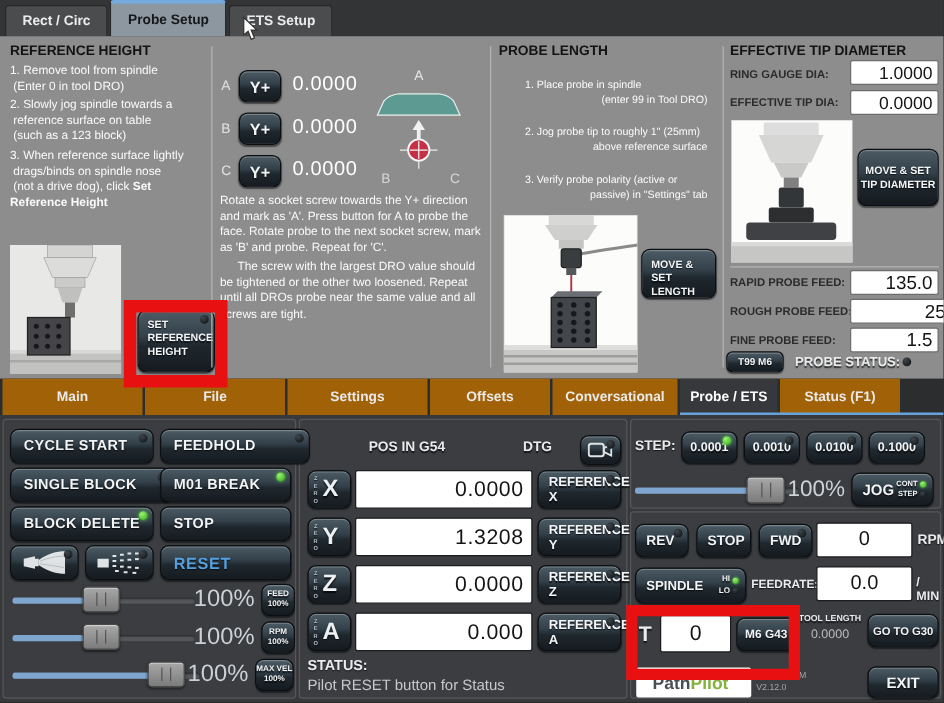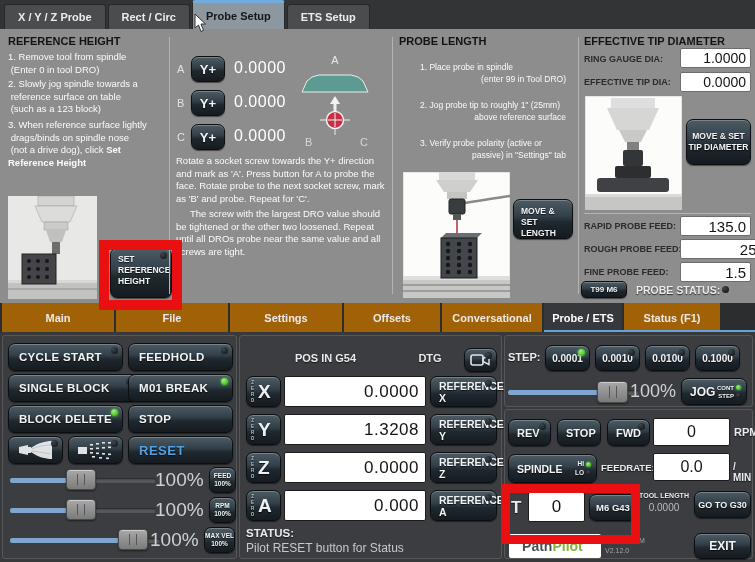--- a/index.html
+++ b/index.html
@@ -63,21 +63,20 @@
   .zero-vert { writing-mode:vertical-rl; text-orientation:upright; font-size:4.5px; letter-spacing:1px;
                color:#bcc5cb; margin-left:3px; font-weight:bold; }
   .axis-letter { font-size:19px; font-weight:bold; color:#eef1f3; margin-left:3px; }
 </style>
 </head>
 <body>
 
 <div class="screen">
 
   <div class="ttabbar abs" style="left:0;top:0;width:755px;height:29px">
-    <div class="ttab">X / Y / Z Probe</div>
     <div class="ttab">Rect / Circ</div>
     <div class="ttab active">Probe Setup</div>
     <div class="ttab">ETS Setup</div>
   </div>
 
   <div class="abs probe-panel" style="left:0;top:29px;width:755px;height:274px">
 
     <div class="hdr-dark" style="left:8px;top:6px">REFERENCE HEIGHT</div>
     <div class="instr pre" style="left:8px;top:22px">1. Remove tool from spindle
  (Enter 0 in tool DRO)</div>
@@ -255,21 +254,21 @@
 
   <div class="panel" style="left:2px;top:335px;width:235px;height:224px"></div>
   <div class="panel" style="left:239px;top:335px;width:263px;height:224px"></div>
   <div class="panel" style="left:504px;top:335px;width:249px;height:72px"></div>
   <div class="panel" style="left:504px;top:409px;width:249px;height:150px"></div>
 
   <div class="slate" style="left:8px;top:343px;width:115px;height:28px;font-size:11.5px;padding-left:10px;letter-spacing:.3px">
       <span>CYCLE START</span>
       <span class="led"></span>
     </div>
-  <div class="slate" style="left:128px;top:343px;width:105px;height:28px;font-size:11.5px;padding-left:10px;letter-spacing:.3px">
+  <div class="slate" style="left:128px;top:343px;width:120px;height:28px;font-size:11.5px;padding-left:10px;letter-spacing:.3px">
       <span>FEEDHOLD</span>
       <span class="led"></span>
     </div>
   <div class="slate" style="left:8px;top:374px;width:130px;height:28px;font-size:11.5px;padding-left:10px;letter-spacing:.3px">
       <span>SINGLE BLOCK</span>
       <span class="led"></span>
     </div>
   <div class="slate" style="left:128px;top:374px;width:105px;height:28px;font-size:11.5px;padding-left:10px;letter-spacing:.3px">
       <span>M01 BREAK</span>
       <span class="led green"></span>

